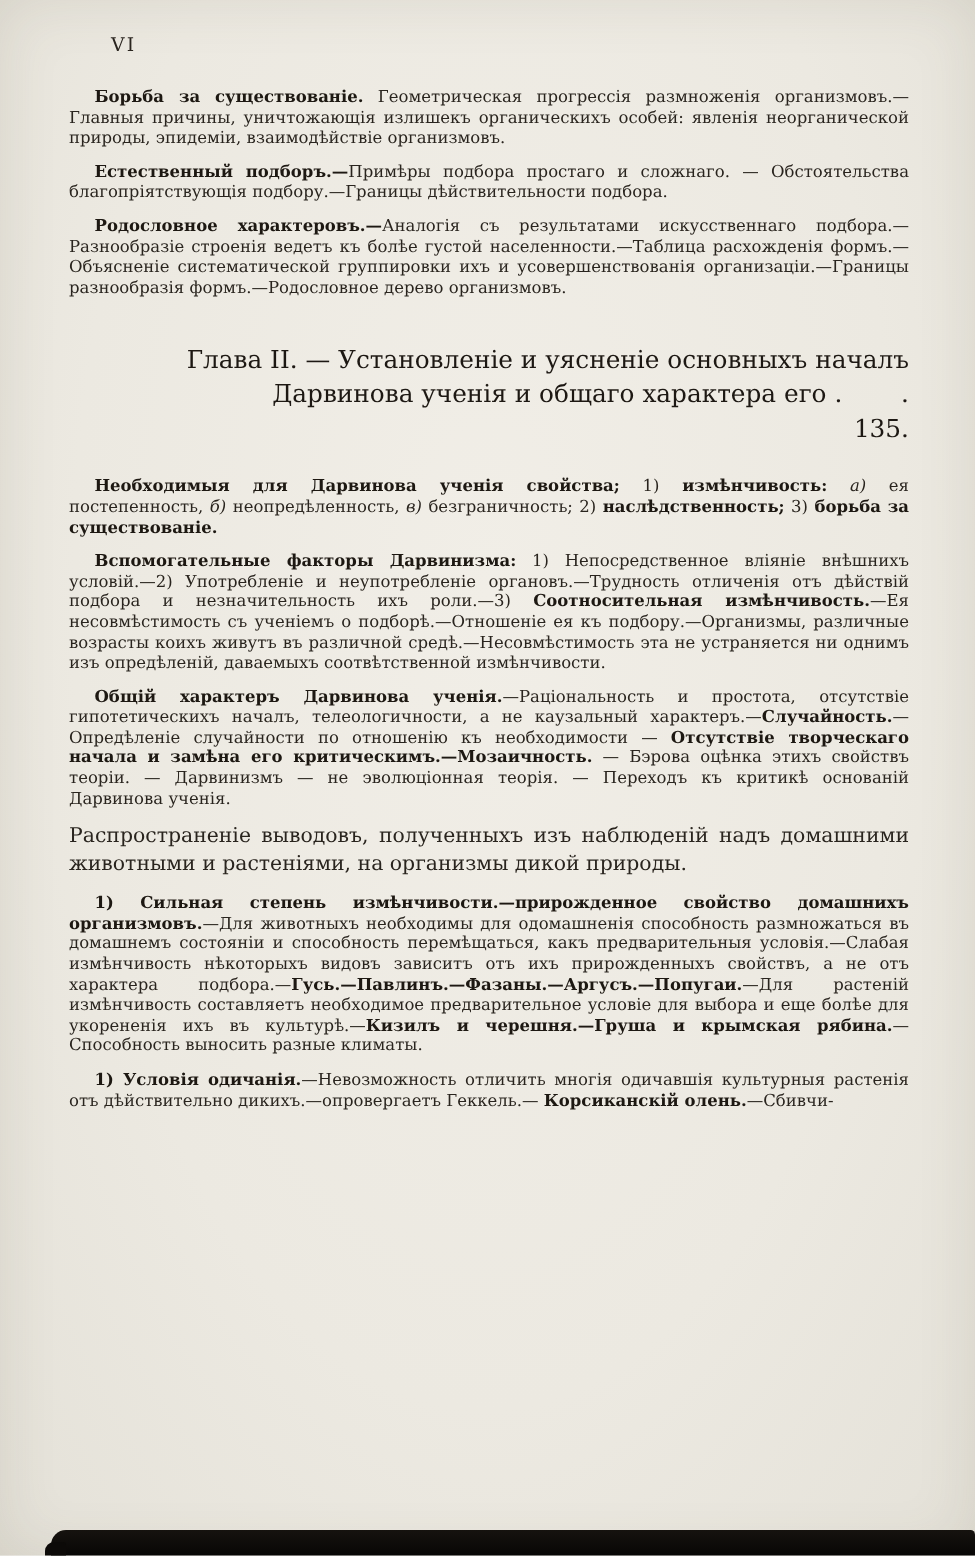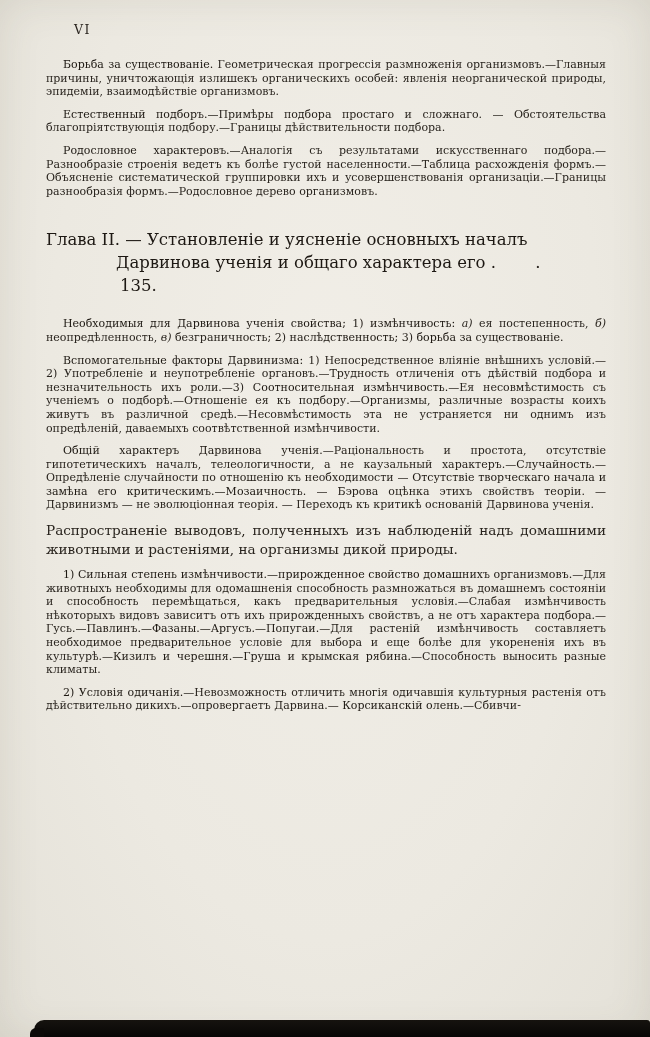--- a/index.html
+++ b/index.html
@@ -17,27 +17,27 @@
     font-size:12.5px;letter-spacing:1.5px;color:#2a251f;margin-left:40px;
   }
   .content{
     position:absolute;top:58px;left:46px;width:560px;
   }
   .para{margin:0 0 9px;text-align:justify;text-indent:17px;}
   .para.small{font-size:11px;line-height:13.6px;}
   .para.medium{font-size:12px;line-height:16px;}
   .para.large{font-size:13.6px;line-height:19px;}
   .para.noindent{text-indent:0;}
-  .b{font-weight:normal;color:#1d1812;}
+  .b{font-weight:bold;color:#1d1812;}
   .i{font-style:italic;}
   .chapter{
     font-size:16.5px;line-height:23px;color:#1d1813;
     margin:30px 0 20px;
     padding-left:70px;text-indent:-70px;
-    text-align:left;
+    text-align:right;
   }
   .dots{word-spacing:34px;}
   .pgref{padding-left:4px;}
   .scan-bar{
     position:absolute;left:34px;right:0;bottom:0;height:17px;
     background:linear-gradient(#16130f,#070605);
     border-radius:10px 3px 0 0;
   }
   .scan-bar::before{
     content:"";position:absolute;left:-4px;bottom:0;width:14px;height:9px;
@@ -52,16 +52,16 @@
   <main class="content">
       <p class="para small"><span class="b">Борьба за существованіе.</span><span> Геометрическая прогрессія размноженія организмовъ.—Главныя причины, уничтожающія излишекъ органическихъ особей: явленія неорганической природы, эпидеміи, взаимодѣйствіе организмовъ.</span></p>
       <p class="para small"><span class="b">Естественный подборъ.—</span><span>Примѣры подбора простаго и сложнаго. — Обстоятельства благопріятствующія подбору.—Границы дѣйствительности подбора.</span></p>
       <p class="para small"><span class="b">Родословное характеровъ.—</span><span>Аналогія съ результатами искусственнаго подбора.—Разнообразіе строенія ведетъ къ болѣе густой населенности.—Таблица расхожденія формъ.—Объясненіе систематической группировки ихъ и усовершенствованія организаціи.—Границы разнообразія формъ.—Родословное дерево организмовъ.</span></p>
       <div class="chapter"><span>Глава II. — Установленіе и уясненіе основныхъ началъ Дарвинова ученія и общаго характера его </span><span class="dots">. . </span><span class="pgref">135.</span></div>
       <p class="para small"><span class="b">Необходимыя для Дарвинова ученія свойства;</span><span> 1) </span><span class="b">измѣнчивость:</span><span> </span><span class="i">а)</span><span> ея постепенность, </span><span class="i">б)</span><span> неопредѣленность, </span><span class="i">в)</span><span> безграничность; 2) </span><span class="b">наслѣдственность;</span><span> 3) </span><span class="b">борьба за существованіе.</span></p>
       <p class="para small"><span class="b">Вспомогательные факторы Дарвинизма:</span><span> 1) Непосредственное вліяніе внѣшнихъ условій.—2) Употребленіе и неупотребленіе органовъ.—Трудность отличенія отъ дѣйствій подбора и незначительность ихъ роли.—3) </span><span class="b">Соотносительная измѣнчивость.</span><span>—Ея несовмѣстимость съ ученіемъ о подборѣ.—Отношеніе ея къ подбору.—Организмы, различные возрасты коихъ живутъ въ различной средѣ.—Несовмѣстимость эта не устраняется ни однимъ изъ опредѣленій, даваемыхъ соотвѣтственной измѣнчивости.</span></p>
       <p class="para small"><span class="b">Общій характеръ Дарвинова ученія.</span><span>—Раціональность и простота, отсутствіе гипотетическихъ началъ, телеологичности, а не каузальный характеръ.—</span><span class="b">Случайность.</span><span>—Опредѣленіе случайности по отношенію къ необходимости — </span><span class="b">Отсутствіе творческаго начала и замѣна его критическимъ.—Мозаичность.</span><span> — Бэрова оцѣнка этихъ свойствъ теоріи. — Дарвинизмъ — не эволюціонная теорія. — Переходъ къ критикѣ основаній Дарвинова ученія.</span></p>
       <p class="para large noindent"><span>Распространеніе выводовъ, полученныхъ изъ наблюденій надъ домашними животными и растеніями, на организмы дикой природы.</span></p>
       <p class="para small"><span class="b">1) Сильная степень измѣнчивости.—прирожденное свойство домашнихъ организмовъ.</span><span>—Для животныхъ необходимы для одомашненія способность размножаться въ домашнемъ состояніи и способность перемѣщаться, какъ предварительныя условія.—Слабая измѣнчивость нѣкоторыхъ видовъ зависитъ отъ ихъ прирожденныхъ свойствъ, а не отъ характера подбора.—</span><span class="b">Гусь.—Павлинъ.—Фазаны.—Аргусъ.—Попугаи.</span><span>—Для растеній измѣнчивость составляетъ необходимое предварительное условіе для выбора и еще болѣе для укорененія ихъ въ культурѣ.—</span><span class="b">Кизилъ и черешня.—Груша и крымская рябина.</span><span>—Способность выносить разные климаты.</span></p>
-      <p class="para small"><span class="b">2) Условія одичанія.</span><span>—Невозможность отличить многія одичавшія культурныя растенія отъ дѣйствительно дикихъ.—опровергаетъ Дарвина.— </span><span class="b">Корсиканскій олень.</span><span>—Сбивчи-</span></p>
+      <p class="para small"><span class="b">1) Условія одичанія.</span><span>—Невозможность отличить многія одичавшія культурныя растенія отъ дѣйствительно дикихъ.—опровергаетъ Геккель.— </span><span class="b">Корсиканскій олень.</span><span>—Сбивчи-</span></p>
     </main>
   <div class="scan-bar"></div>
 </div>
 
 </body></html>

